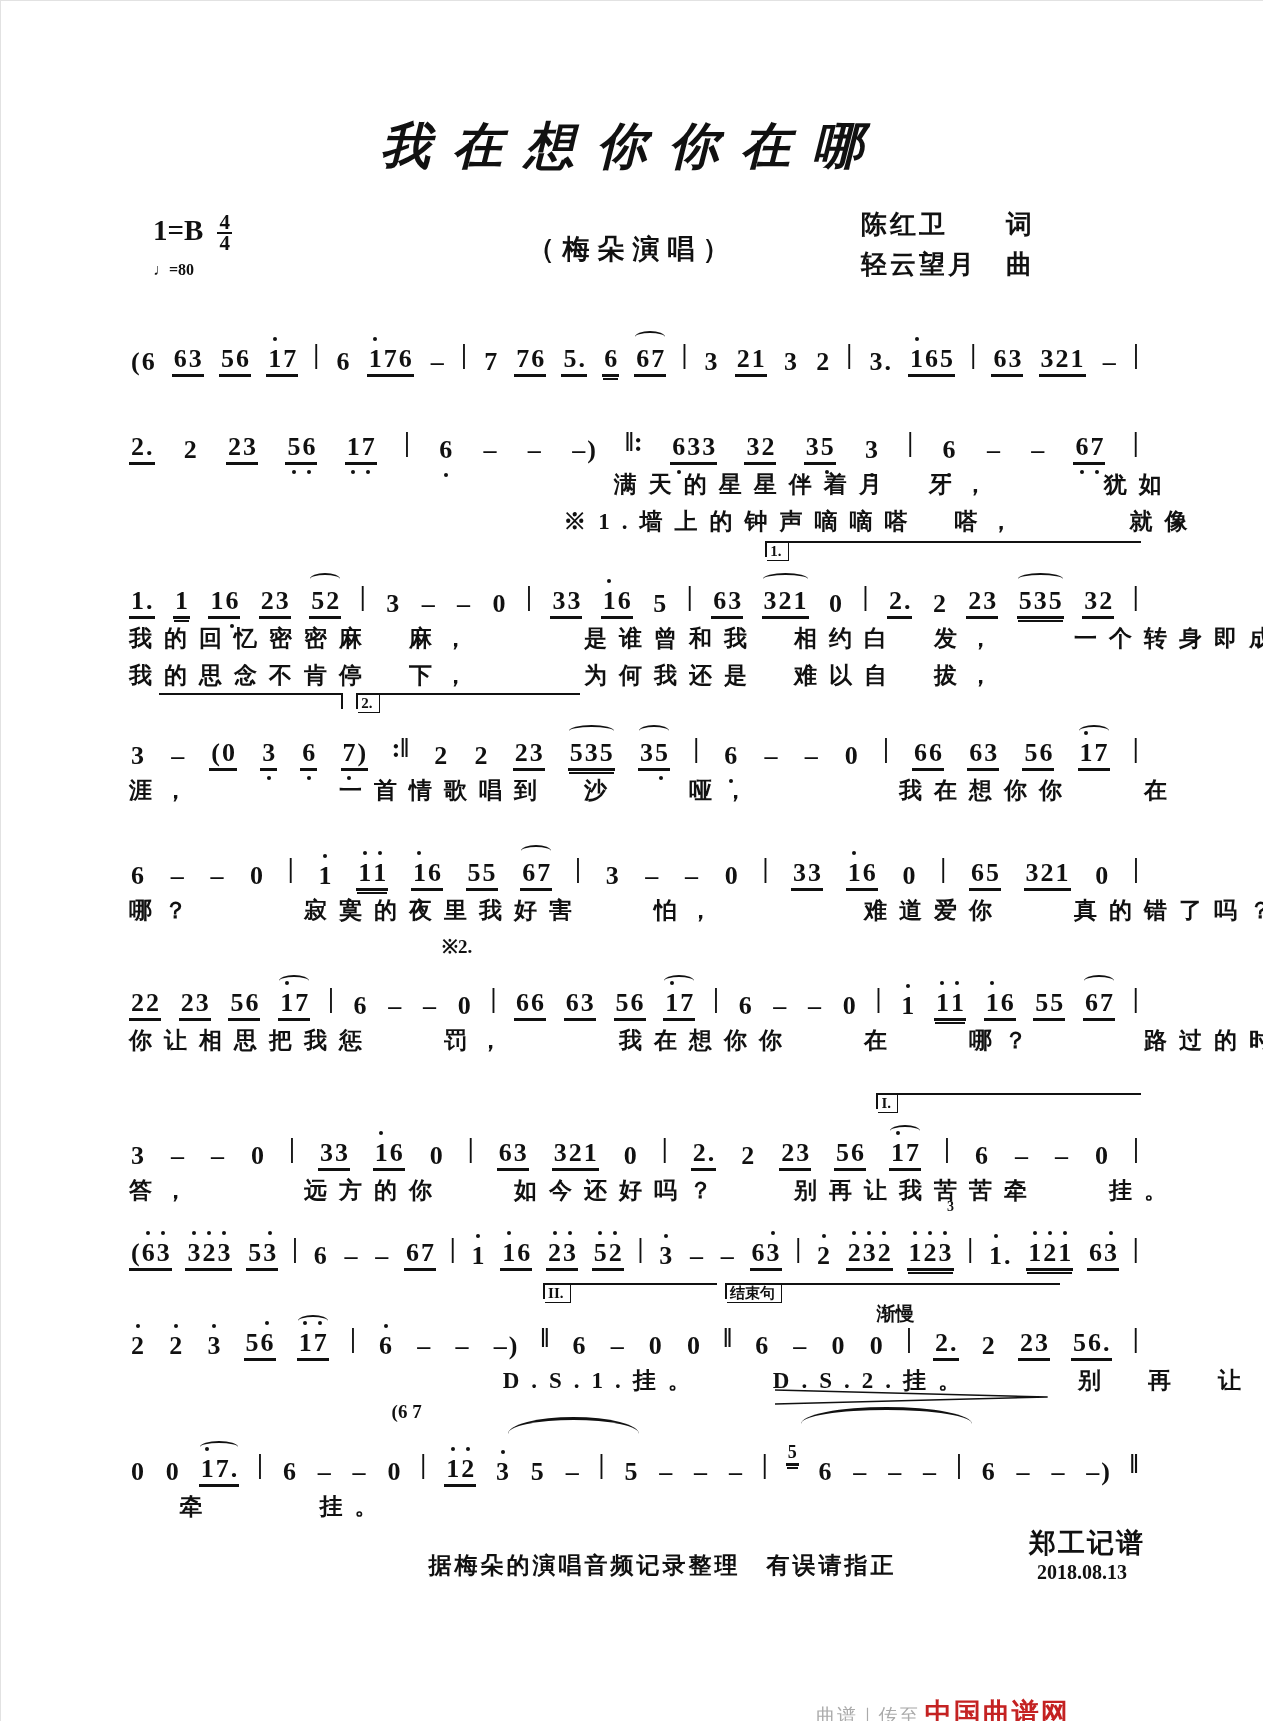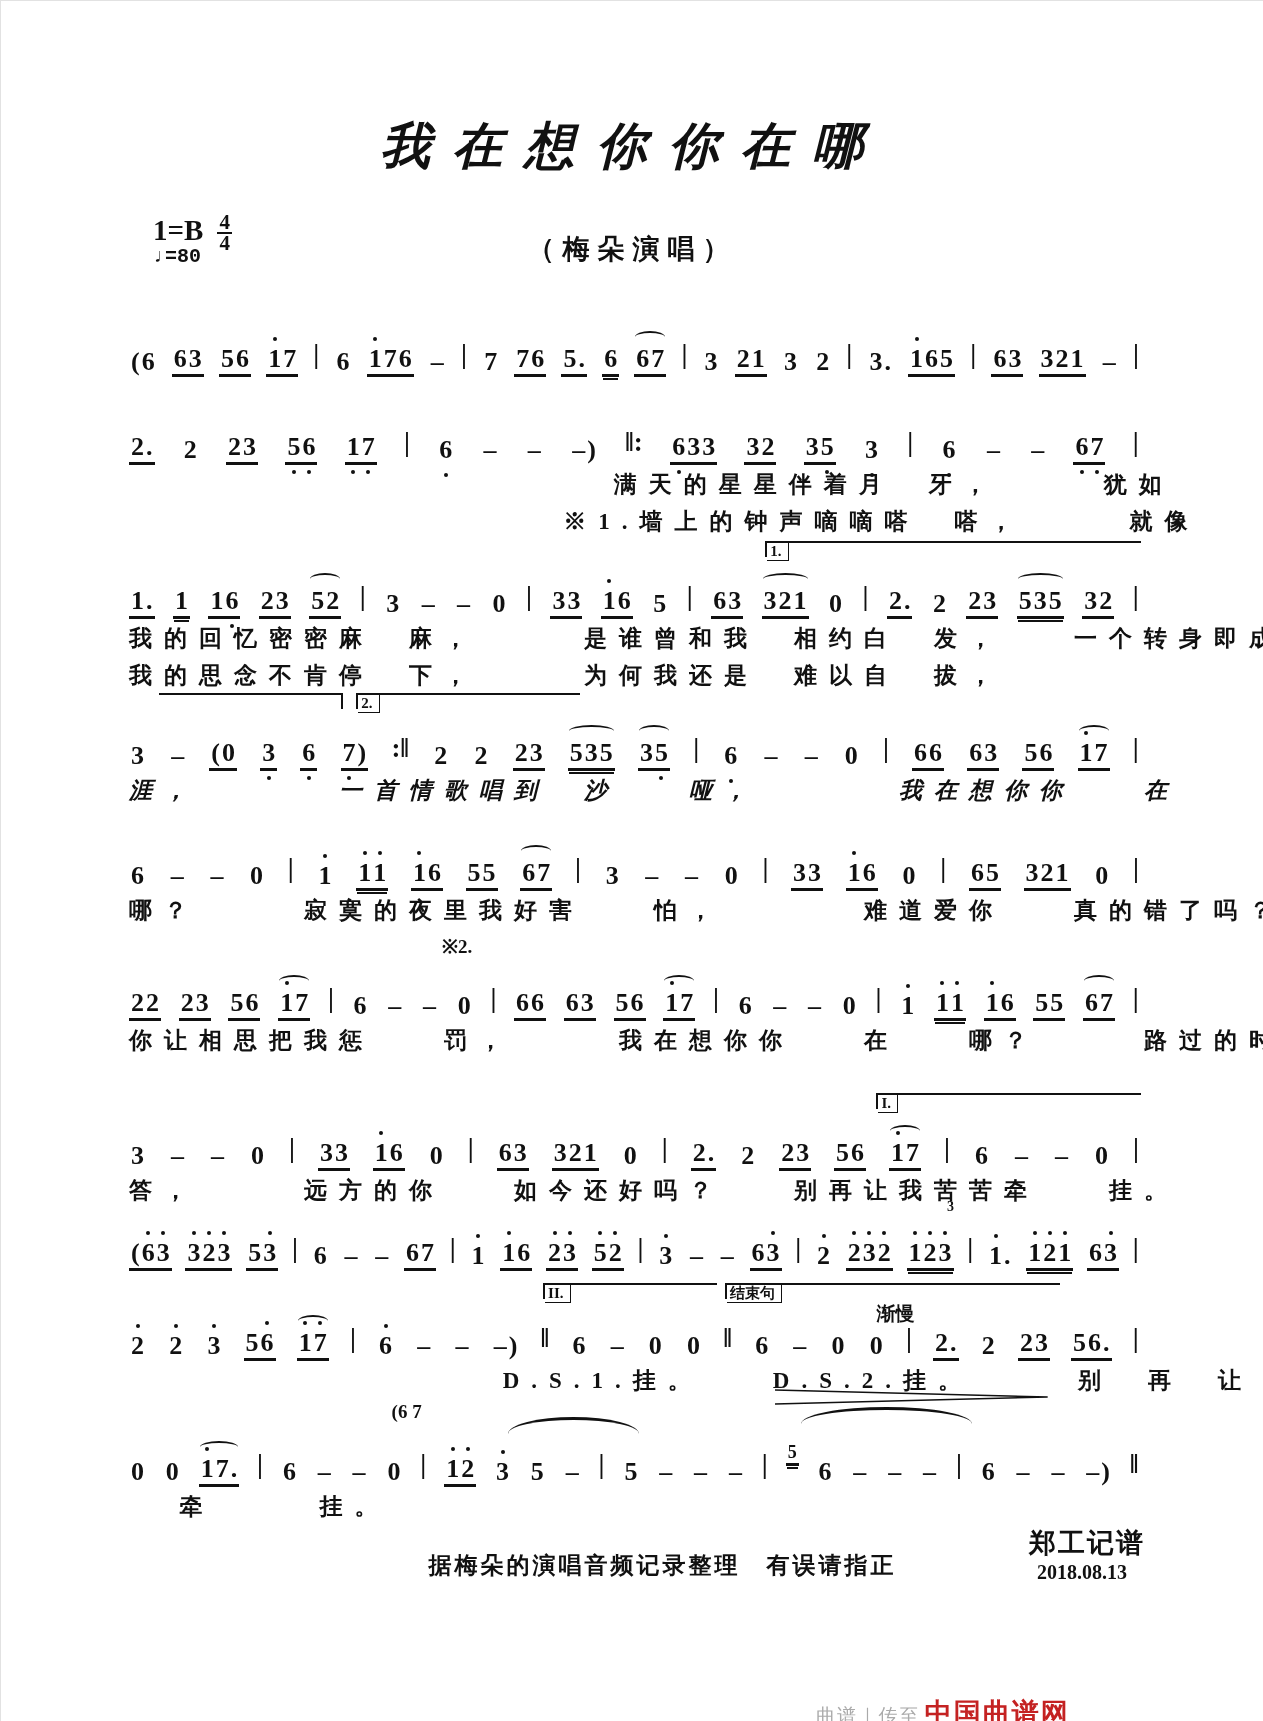--- a/index.html
+++ b/index.html
@@ -10,22 +10,22 @@
          font-family:"DejaVu Serif",serif;font-style:italic;font-weight:bold;
          font-size:50px;letter-spacing:22px;}
   .subtitle{position:absolute;top:182px;left:0;width:100%;text-align:center;
             font-size:27px;letter-spacing:8px;font-weight:600;margin-top:48px;}
   .credits{position:absolute;left:860px;top:204px;font-size:26px;line-height:40px;
            letter-spacing:3px;font-weight:600;}
   .meta{position:absolute;left:152px;top:196px;font-size:29px;font-weight:bold;margin-top:16px;}
   .frac{display:inline-flex;flex-direction:column;align-items:center;font-size:21px;
         line-height:19px;font-weight:bold;margin-left:14px;vertical-align:middle;}
   .frac .ftop{border-bottom:2px solid #111;padding:0 2px;}
-  .tempo{position:absolute;left:152px;top:244px;font-size:20px;font-weight:bold;
-         font-family:Liberation Mono, monospace;}
+  .tempo{position:absolute;left:152px;top:260px;font-size:16px;font-weight:bold;
+         font-family:Liberation Serif, serif;}
   
   .score{position:absolute;left:128px;top:0;width:1010px;}
   .system{position:absolute;left:0;width:1010px;padding-top:34px;}
   .noteline{display:flex;justify-content:space-between;align-items:flex-end;height:46px;
             font-weight:bold;font-size:26px;white-space:nowrap;}
   .tok{position:relative;display:inline-flex;align-items:flex-end;padding:0 1px;line-height:1.1;}
   .u1,.u2{border-bottom:3px solid #111;}
   .u2line{position:absolute;left:1px;right:1px;bottom:-6px;height:2px;background:#111;}
   .n{position:relative;display:inline-block;line-height:1.1;padding:0 1px;}
   .da{position:absolute;top:-8px;left:50%;transform:translateX(-50%);width:4px;height:4px;
@@ -68,20 +68,24 @@
   <div class="subtitle">（梅朵演唱）</div>
 
   <div class="meta">
     <span>1=B</span><span class="frac">
         <span class="ftop">4</span>
         <span class="fbot">4</span>
       </span>
   </div>
   <div class="tempo">♩=80</div>
 
+  <div class="credits">
+    <div>陈红卫　　词</div>
+    <div>轻云望月　曲</div>
+  </div>
 
   <div class="score">
       <div class="system" style="top: 296px;">
         <div class="noteline">
           <span class="tok">
             <span class="n">(</span>
             <span class="n">6</span>
           </span>
           <span class="tok u1">
             <span class="n">6</span>
@@ -407,21 +411,21 @@
             <span class="n">5</span>
             <span class="n">6</span>
           </span>
           <span class="tok u1">
             <span class="tie"></span>
             <span class="n">1<span class="da"></span></span>
             <span class="n">7</span>
           </span>
           <span class="bar">|</span>
         </div>
-        <div class="lyric" style="padding-left: 0%; font-style: italic;">涯，　　　　一首情歌唱到　沙　　哑，　　　　我在想你你　　在</div>
+        <div class="lyric" style="padding-left: 0%;">涯，　　　　一首情歌唱到　沙　　哑，　　　　我在想你你　　在</div>
       </div>
       <div class="system" style="top: 810px;">
         <div class="noteline">
           <span class="tok">
             <span class="n">6</span>
           </span>
           <span class="tok">
             <span class="n">–</span>
           </span>
           <span class="tok">

